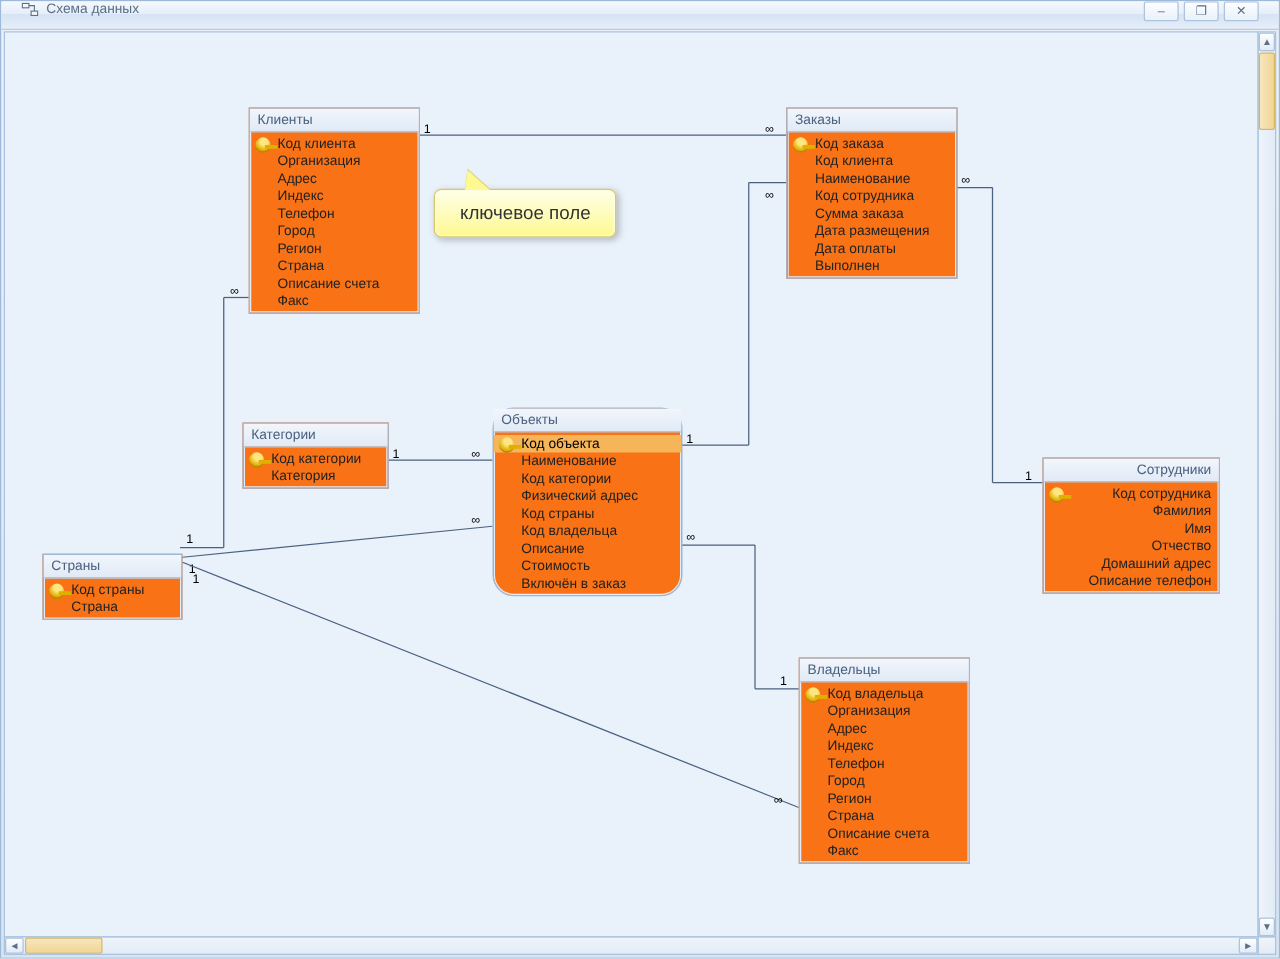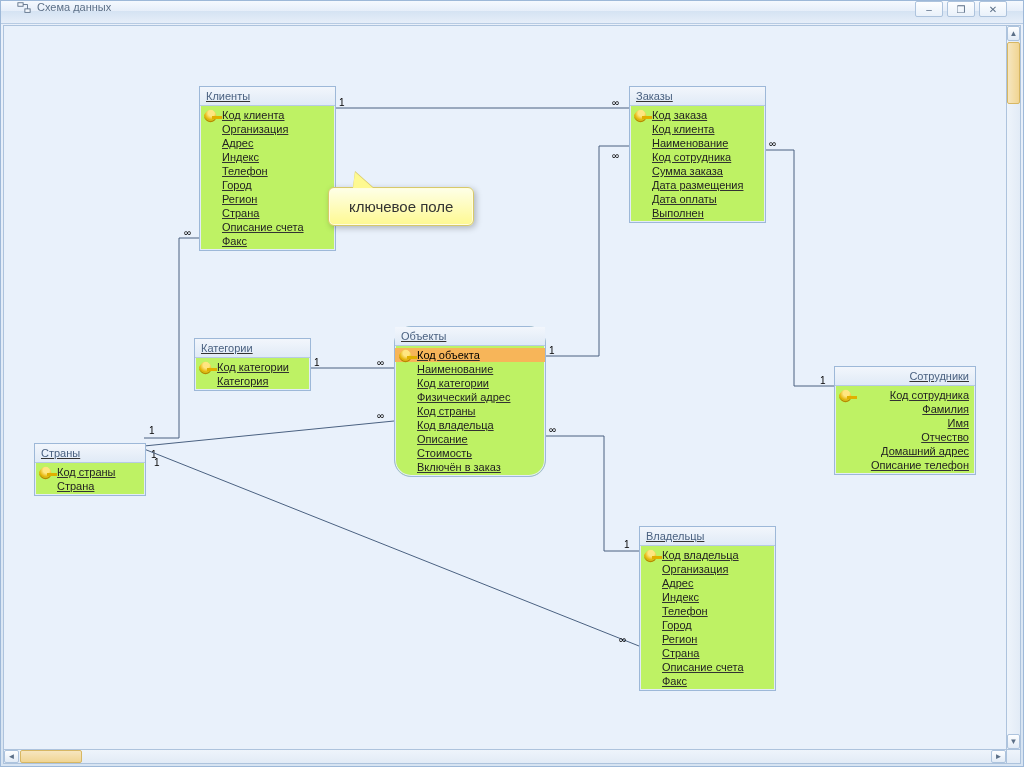--- a/index.html
+++ b/index.html
@@ -82,25 +82,24 @@
     position:absolute; top:0; height:11px; left:16px; width: 60px;
     background: linear-gradient(#f6e6bf,#f1d593);
     border:1px solid #d7b763; border-radius:2px;
   }
   .grip { position:absolute; right:2px; bottom:2px; width:13px; height:13px;
     background: linear-gradient(#eef4fb,#e2ebf6); border:1px solid #adc3dd;}
 
   
   .tbl {
     position: absolute;
-    background: #bef264;
+    background: #f97316;
     border: 1px solid #9db8d8;
     box-shadow: 0 0 0 1px #e3ecf7 inset;
     font-size: 11px;
-    text-decoration: underline;
   }
   .tbl-head {
     background: linear-gradient(#f2f6fc, #e0eaf6);
     border-bottom: 1px solid #b7cbe3;
     color: #4a6180;
     padding: 3px 6px;
     font-weight: normal;
   }
   .tbl ul { list-style: none; margin: 0; padding: 2px 0; }
   .tbl li {
@@ -305,21 +304,21 @@
           <li>Индекс</li>
           <li>Телефон</li>
           <li>Город</li>
           <li>Регион</li>
           <li>Страна</li>
           <li>Описание счета</li>
           <li>Факс</li>
         </ul>
     </div>
 
-    <div id="co-key" class="callout tail-up" style="left:324px; top:125px;margin-top:36px;">
+    <div id="co-key" class="callout tail-up" style="left:343px; top:125px;">
       <span>ключевое поле</span>
     </div>
 
   </div>
 
   <div class="vscroll">
     <div class="btn up">▲</div>
     <div class="thumb"></div>
     <div class="btn down">▼</div>
   </div>

